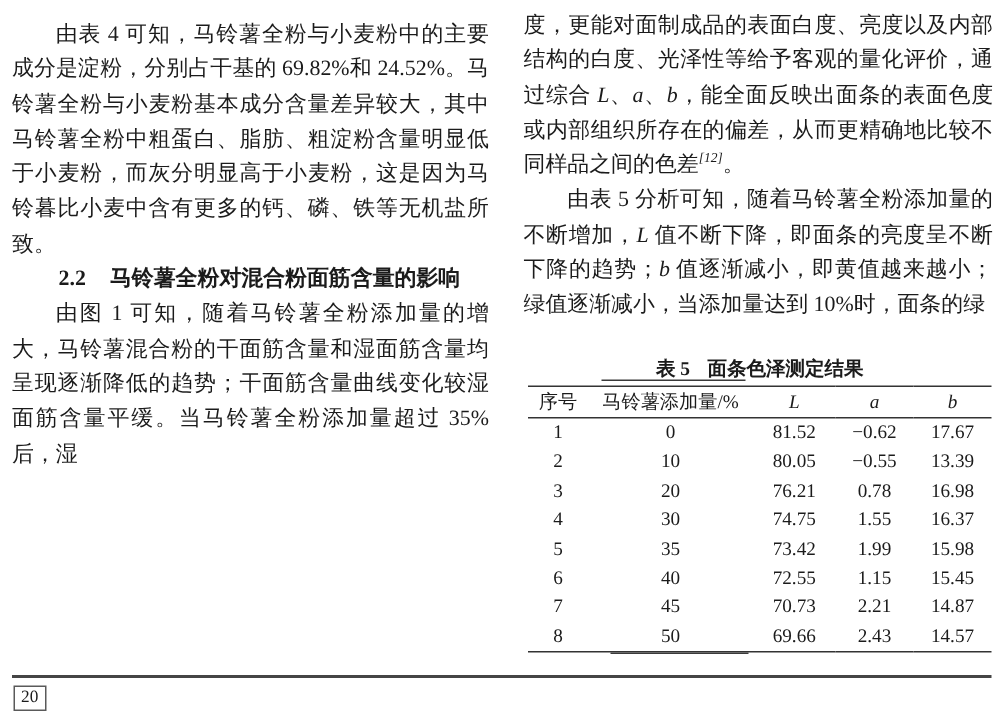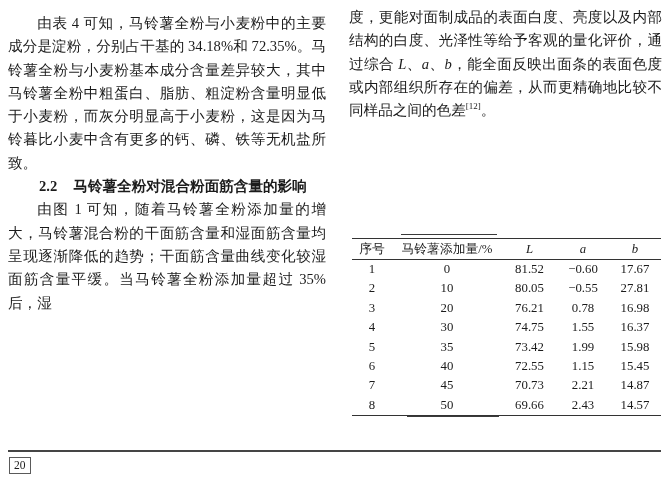--- a/index.html
+++ b/index.html
@@ -20,21 +20,21 @@
   .col-right { left: 349px; top: 6px; width: 313px; height: 450px; }
   .col-right .text-flow { height: 212px; overflow: hidden; }
 
   p { margin: 0; text-indent: 2em; }
   p.no-indent { text-indent: 0; }
 
   .heading { font-weight: bold; }
   .heading .num { margin-right: 1.1em; margin-left: 31px; }
 
   .it  { font-style: italic; }
-  .sup { vertical-align: super; font-size: 9px; line-height: 0; }
+  .sup { vertical-align: super; font-size: 9px; line-height: 0; font-style: italic; }
 
   
   .table-block { position: absolute; left: 3px; top: 232px; width: 309px; }
   .caption {
     text-align: center; font-weight: bold;
     font-size: 13px; line-height: 15px; margin-bottom: 4px;
   }
   .caption .cap-label { margin-right: 0.9em; }
   .tbl-wrap { position: relative; }
   table {
@@ -67,33 +67,37 @@
     border: 1px solid #5a5a5a; padding: 0 4px;
     font-size: 11.5px; line-height: 14.5px;
   }
 </style>
 </head>
 <body>
 
 <div class="page">
 
   <div class="col col-left">
-    <p>由表 4 可知，马铃薯全粉与小麦粉中的主要成分是淀粉，分别占干基的 34.18%和 72.35%。马铃薯全粉与小麦粉基本成分含量差异较大，其中马铃薯全粉中粗蛋白、脂肪、粗淀粉含量明显低于小麦粉，而灰分明显高于小麦粉，这是因为马铃暮比小麦中含有更多的钙、磷、铁等无机盐所致。</p>
+    <p>由表 4 可知，马铃薯全粉与小麦粉中的主要成分是淀粉，分别占干基的 69.82%和 24.52%。马铃薯全粉与小麦粉基本成分含量差异较大，其中马铃薯全粉中粗蛋白、脂肪、粗淀粉含量明显低于小麦粉，而灰分明显高于小麦粉，这是因为马铃暮比小麦中含有更多的钙、磷、铁等无机盐所致。</p>
     <div class="heading">
       <span class="num">2.2</span><span>马铃薯全粉对混合粉面筋含量的影响</span>
     </div>
     <p>由图 1 可知，随着马铃薯全粉添加量的增大，马铃薯混合粉的干面筋含量和湿面筋含量均呈现逐渐降低的趋势；干面筋含量曲线变化较湿面筋含量平缓。当马铃薯全粉添加量超过 35%后，湿</p>
   </div>
 
   <div class="col col-right">
     <div class="text-flow">
       <p class="no-indent"><span>度，更能对面制成品的表面白度、亮度以及内部结构的白度、光泽性等给予客观的量化评价，通过综合 </span><span class="it">L</span><span>、</span><span class="it">a</span><span>、</span><span class="it">b</span><span>，能全面反映出面条的表面色度或内部组织所存在的偏差，从而更精确地比较不同样品之间的色差</span><span class="sup">[12]</span><span>。</span></p>
+      <p><span>由表 5 分析可知，随着马铃薯全粉添加量的不断增加，</span><span class="it">L</span><span> 值不断下降，即面条的亮度呈不断下降的趋势；</span><span class="it">b</span><span> 值逐渐减小，即黄值越来越小；绿值逐渐减小，当添加量达到 10%时，面条的绿</span></p>
     </div>
 
     <div class="table-block">
+      <div class="caption">
+        <span class="cap-label">表 5</span><span>面条色泽测定结果</span>
+      </div>
       <div class="tbl-wrap">
         <div class="artifact-top"></div>
         <table>
           <colgroup>
             <col style="width:40px">
               <col style="width:110px">
               <col style="width:55px">
               <col style="width:52px">
               <col style="width:52px">
           </colgroup>
@@ -104,29 +108,29 @@
                 <th class="it">L</th>
                 <th class="it">a</th>
                 <th class="it">b</th>
               </tr>
           </thead>
           <tbody>
               <tr>
                 <td>1</td>
                 <td>0</td>
                 <td>81.52</td>
-                <td>−0.60</td>
+                <td>−0.62</td>
                 <td>17.67</td>
               </tr>
               <tr>
                 <td>2</td>
                 <td>10</td>
                 <td>80.05</td>
                 <td>−0.55</td>
-                <td>27.81</td>
+                <td>13.39</td>
               </tr>
               <tr>
                 <td>3</td>
                 <td>20</td>
                 <td>76.21</td>
                 <td>0.78</td>
                 <td>16.98</td>
               </tr>
               <tr>
                 <td>4</td>

